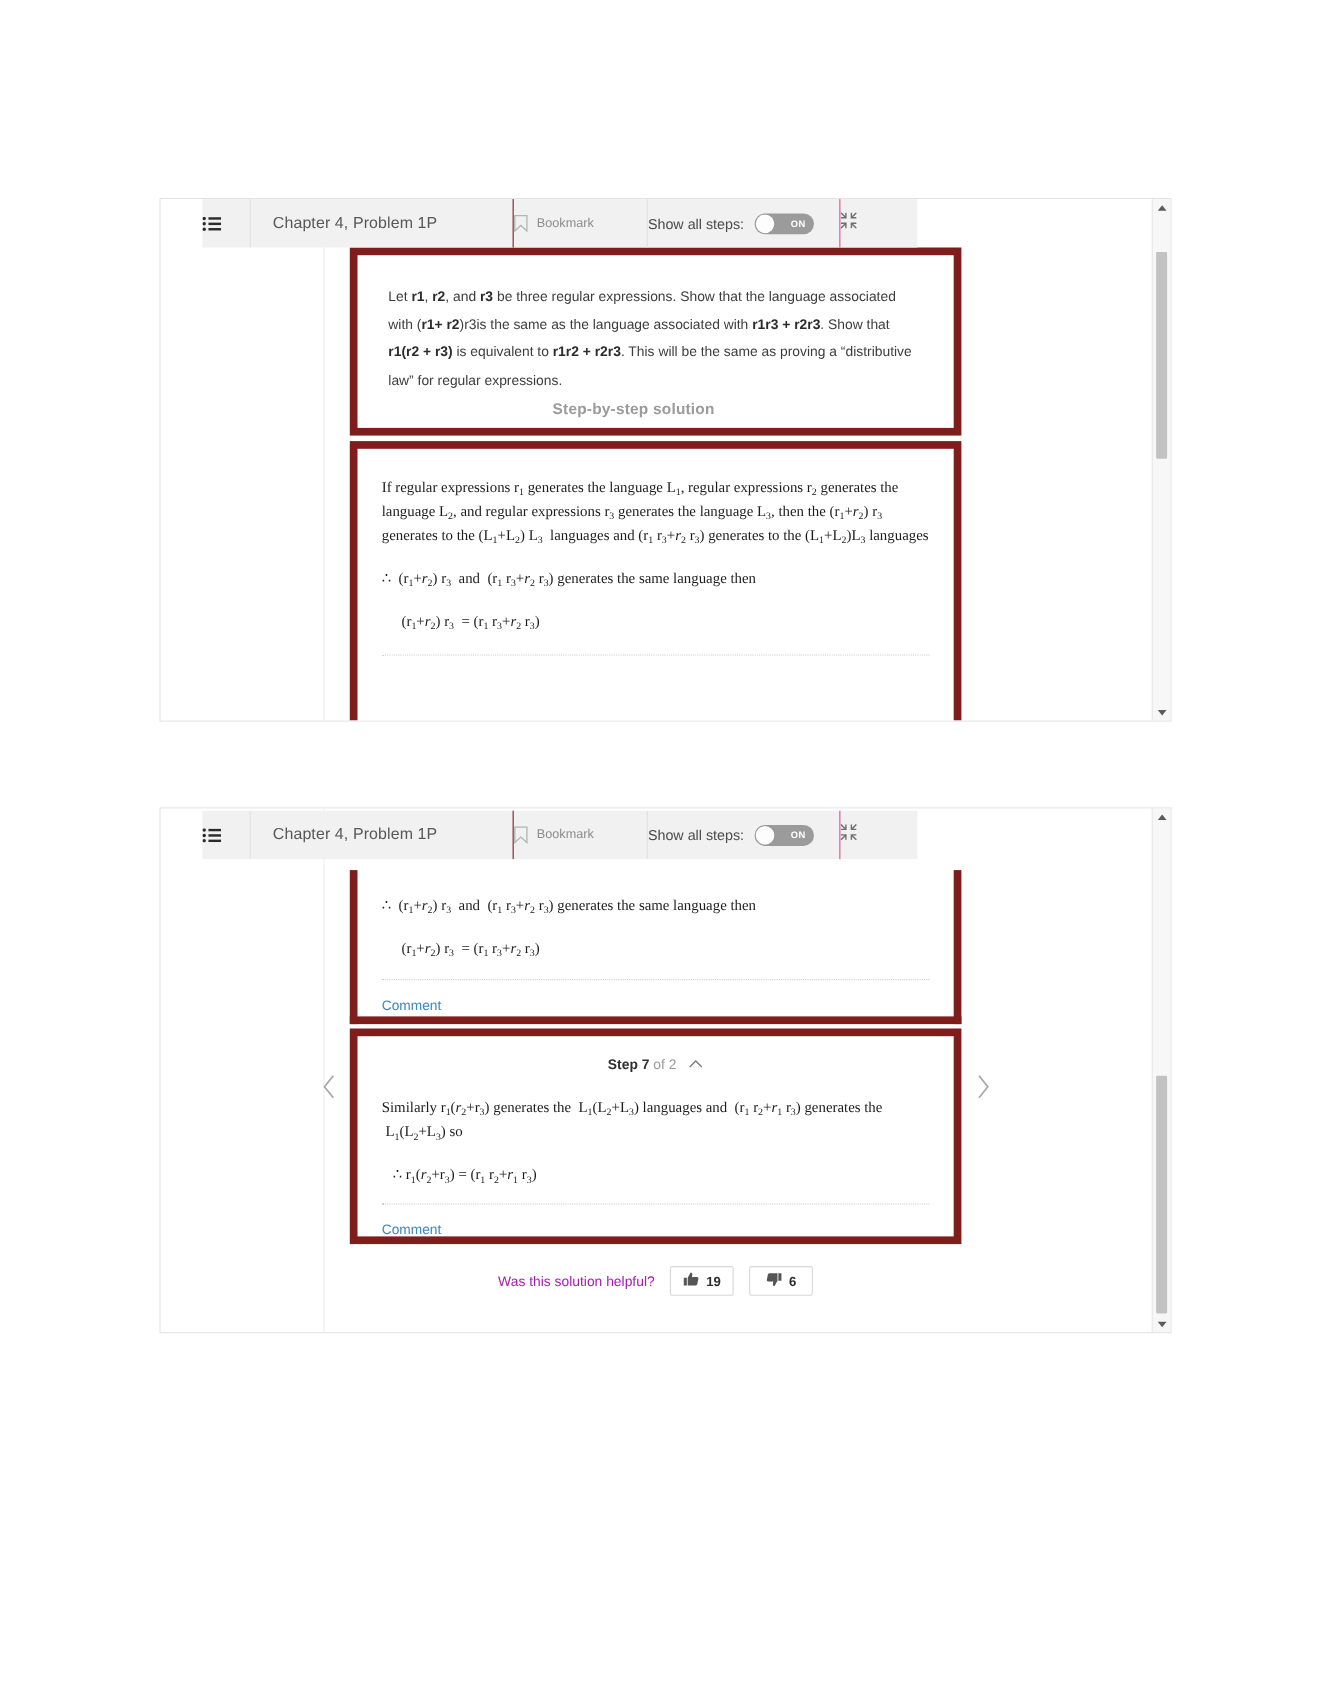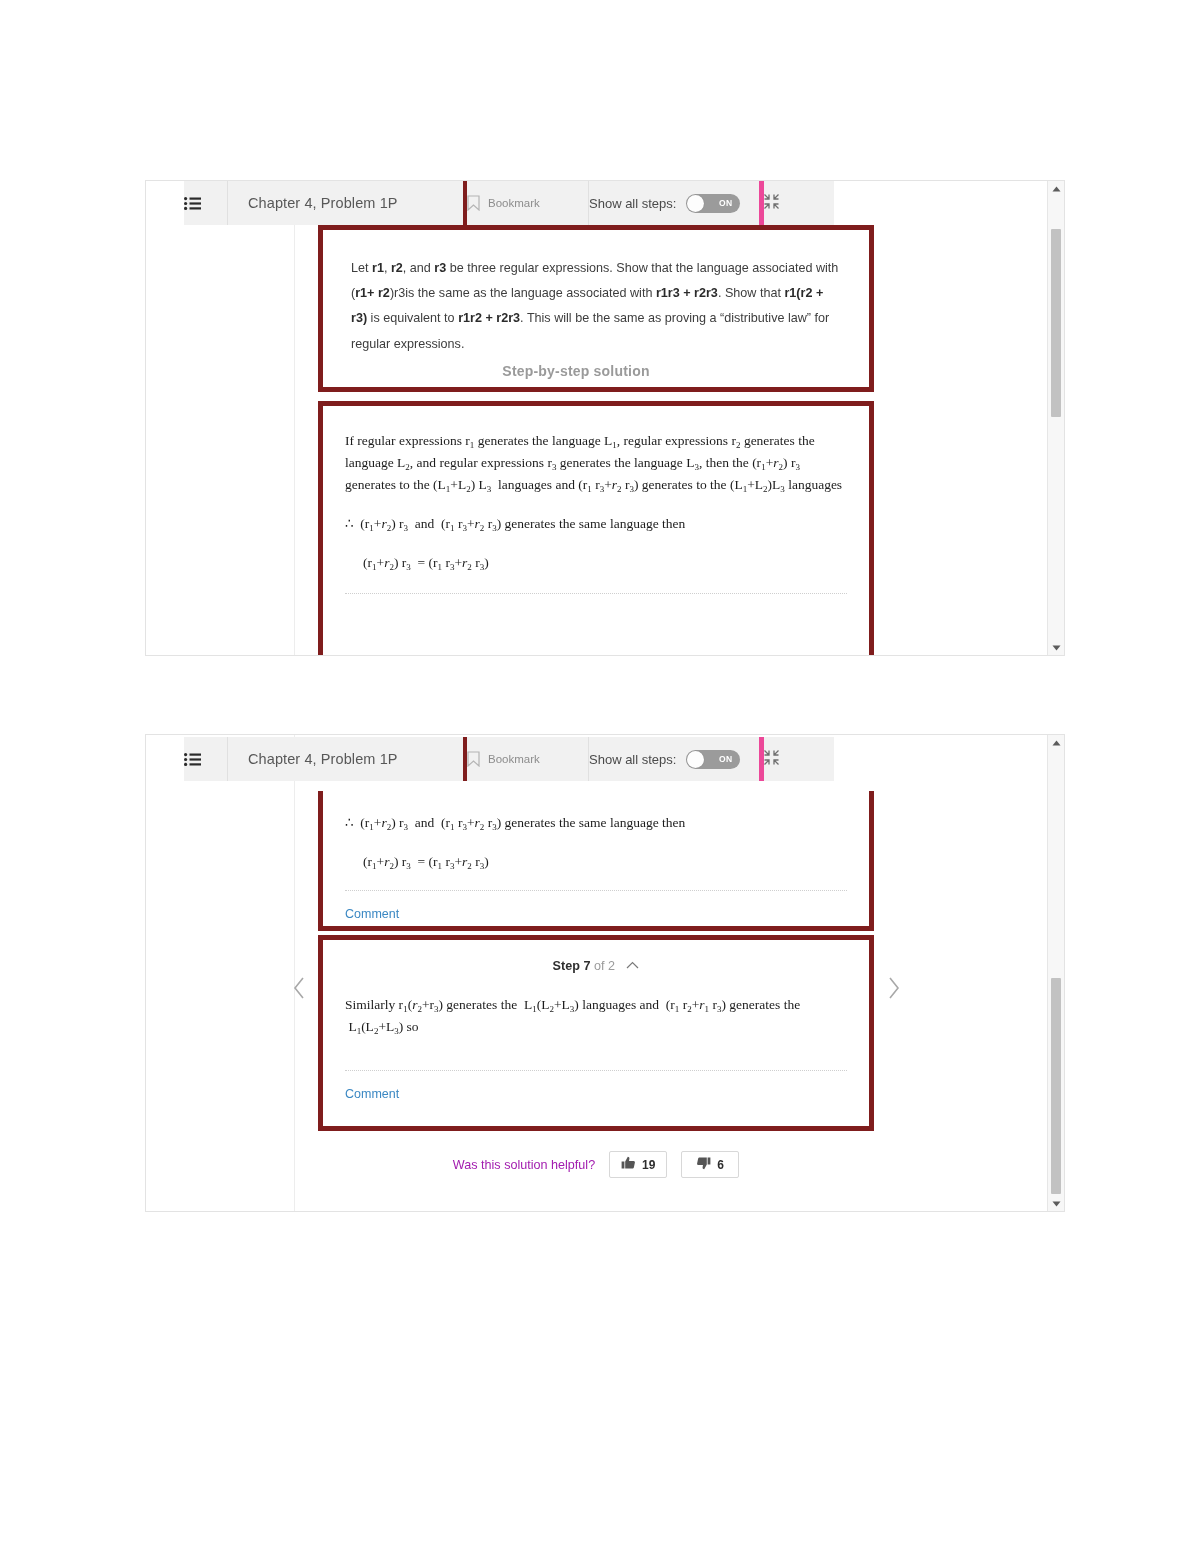--- a/index.html
+++ b/index.html
@@ -56,36 +56,36 @@
   .tb-listicon {
     width: 44px;
     border-right: 1px solid #e0e0e0;
   }
   .tb-title {
     flex: 1 1 auto;
     justify-content: flex-start;
     padding-left: 20px;
     font-size: 14.5px;
     color: #585858;
-    border-right: 4px solid #7f1d1d;
+    border-right: 1px solid #7f1d1d;
     letter-spacing: .1px;
   }
   .tb-bookmark {
     width: 122px;
     gap: 8px;
     font-size: 11.5px;
     color: #8d8d8d;
     border-right: 1px solid #e0e0e0;
   }
   .tb-steps {
     width: 175px;
     gap: 10px;
     font-size: 13px;
     color: #4a4a4a;
-    border-right: 5px solid #ec4899;
+    border-right: 1px solid #ec4899;
   }
   .tb-collapse {
     width: 70px;
   }
 
   
   .list-icon { display:block; }
   
   .bm-icon { display:block; }
 
@@ -125,21 +125,21 @@
     top: 0;
   }
   .content-col {
     position: absolute;
     left: 172px;
     width: 556px;
   }
 
   .card {
     background: #ffffff;
-    border: 5px solid #7f1d1d;
+    border: 7px solid #7f1d1d;
     box-sizing: border-box;
   }
 
   .problem-text {
     padding: 26px 28px 30px 28px;
     font-size: 12.6px;
     line-height: 2.0;
     color: #3d3d3d;
   }
   .problem-text b { font-weight: bold; color: #2b2b2b; }
@@ -432,20 +432,23 @@
             </svg>
           </span>
         </div>
 
         <div class="math" style="padding: 14px 22px 0 22px;">
           <div class="mline">
             Similarly r<sub>1</sub>(<i>r</i><sub>2</sub>+r<sub>3</sub>) generates the &nbsp;L<sub>1</sub>(L<sub>2</sub>+L<sub>3</sub>) languages and &nbsp;(r<sub>1</sub> r<sub>2</sub>+<i>r</i><sub>1</sub> r<sub>3</sub>) generates
             the &nbsp;L<sub>1</sub>(L<sub>2</sub>+L<sub>3</sub>) so
           </div>
           <div class="mgap"></div>
+          <div class="mline" style="padding-left:10px;">
+            ∴ r<sub>1</sub>(<i>r</i><sub>2</sub>+r<sub>3</sub>) = (r<sub>1</sub> r<sub>2</sub>+<i>r</i><sub>1</sub> r<sub>3</sub>)
+          </div>
           <div class="dotted" style="margin-top:14px;"></div>
           <a class="comment-link">Comment</a>
         </div>
       </div>
 
       <div class="content-col" style="top:412px; left:172px; width:556px;">
         <div class="helpful">
           <span class="helpful-label">Was this solution helpful?</span>
           <button class="vote-btn">
             <span>

